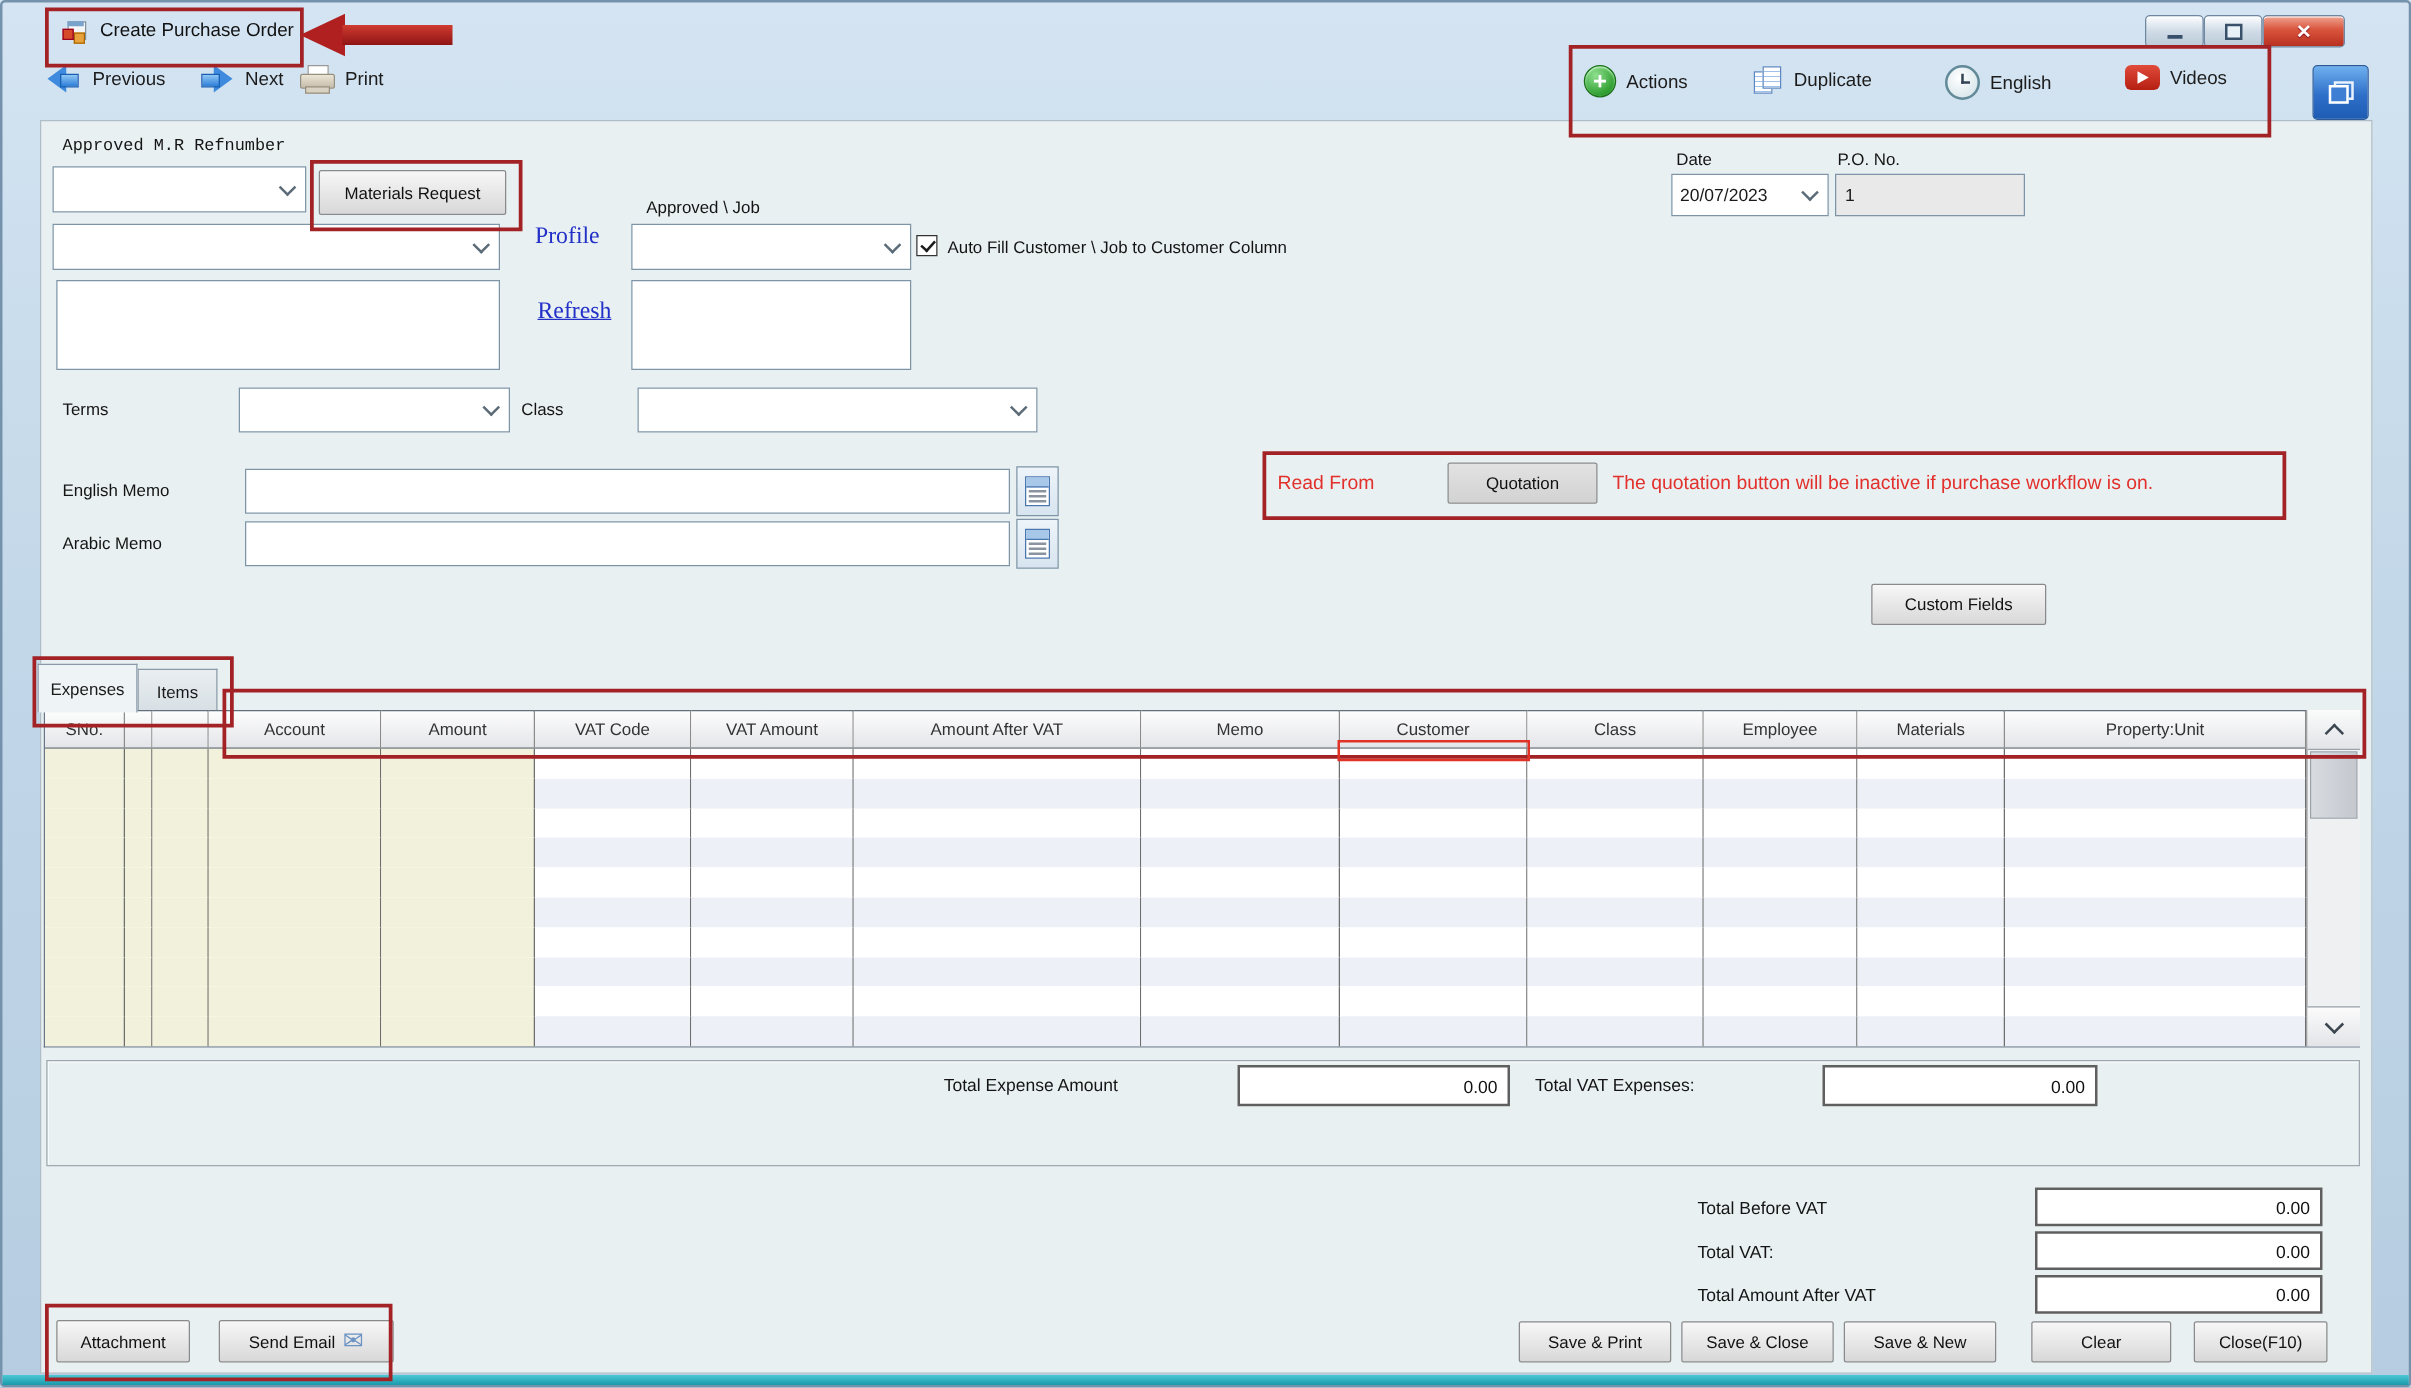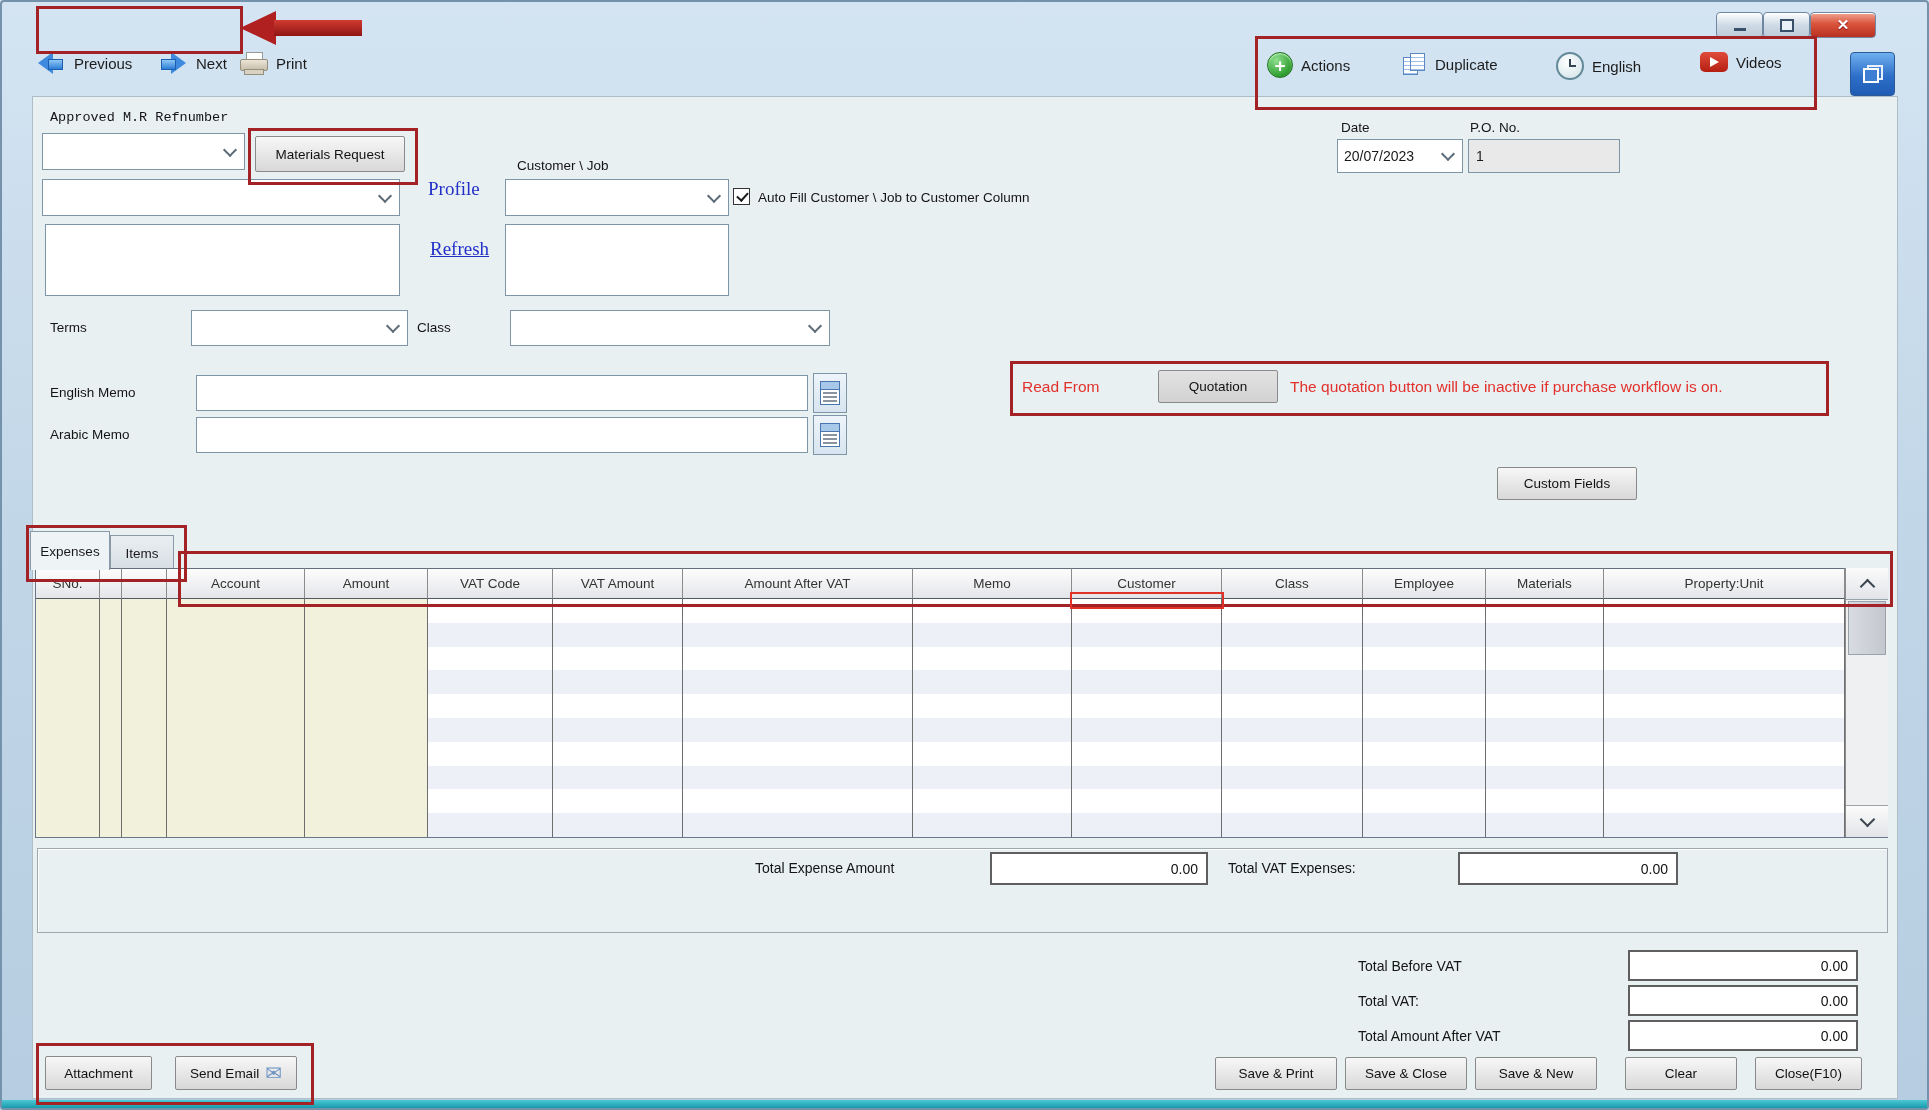--- a/index.html
+++ b/index.html
@@ -99,20 +99,29 @@
   .annot-arrow .shaft{position:absolute;left:34px;top:9px;width:88px;height:16px;background:linear-gradient(180deg,#cf3b30,#8f1414);}
   .env-ico{font-size:20px;color:#6b93c4;line-height:1;}
 </style>
 </head>
 <body>
 
 <div class="screen">
   <div class="win-frame"></div>
   <div class="win-bottom"></div>
 
+  <div class="titlebar">
+    <div class="app-icon">
+        <span class="f"></span>
+        <span class="fb"></span>
+        <span class="o"></span>
+        <span class="r"></span>
+      </div>
+    <div class="title-text">Create Purchase Order</div>
+  </div>
   <div class="winbtn" style="left:1716px;width:45px;">
       <span class="glyph-min"></span>
     </div>
   <div class="winbtn" style="left:1763px;width:45px;">
       <span class="glyph-max"></span>
     </div>
   <div class="winbtn close" style="left:1810px;width:64px;">
       <span class="glyph-x">✕</span>
     </div>
 
@@ -176,21 +185,21 @@
       <span class="chev"></span>
     </div>
   <div class="btn" style="left:255px;top:136px;width:150px;height:36px;">Materials Request</div>
   <div class="combo" style="left:42px;top:179px;width:358px;height:37px;">
       <span class="chev"></span>
     </div>
   <div class="textarea" style="left:45px;top:224px;width:355px;height:72px;"></div>
   <div class="link" style="left:428px;top:178px;">Profile</div>
   <div class="link" style="left:430px;top:238px;text-decoration:underline;">Refresh</div>
 
-  <div class="lbl" style="left:517px;top:158px;">Customer \ Job</div>
+  <div class="lbl" style="left:517px;top:158px;">Approved \ Job</div>
   <div class="combo" style="left:505px;top:179px;width:224px;height:37px;">
       <span class="chev"></span>
     </div>
   <div class="textarea" style="left:505px;top:224px;width:224px;height:72px;"></div>
   <div class="checkbox" style="left:733px;top:188px;">
       <span class="mark"></span>
     </div>
   <div class="lbl" style="left:758px;top:190px;">Auto Fill Customer \ Job to Customer Column</div>
 
   <div class="lbl" style="left:1341px;top:120px;">Date</div>
@@ -438,21 +447,21 @@
   <div class="total-input" style="left:1458px;top:852px;width:220px;height:33px;">0.00</div>
 
   <div class="lbl" style="left:1358px;top:958px;font-size:14px;">Total Before VAT</div>
   <div class="total-input" style="left:1628px;top:950px;width:230px;height:31px;">0.00</div>
   <div class="lbl" style="left:1358px;top:993px;font-size:14px;">Total VAT:</div>
   <div class="total-input" style="left:1628px;top:985px;width:230px;height:31px;">0.00</div>
   <div class="lbl" style="left:1358px;top:1028px;font-size:14px;">Total Amount After VAT</div>
   <div class="total-input" style="left:1628px;top:1020px;width:230px;height:31px;">0.00</div>
 
   <div class="btn" style="left:45px;top:1056px;width:107px;height:34px;">Attachment</div>
-  <div class="btn" style="left:175px;top:1056px;width:122px;height:34px;gap:6px;">
+  <div class="btn" style="left:175px;top:1056px;width:140px;height:34px;gap:6px;">
     <span>Send Email</span>
     <span class="env-ico">✉</span>
   </div>
   <div class="btn" style="left:1215px;top:1057px;width:122px;height:33px;">Save &amp; Print</div>
   <div class="btn" style="left:1345px;top:1057px;width:122px;height:33px;">Save &amp; Close</div>
   <div class="btn" style="left:1475px;top:1057px;width:122px;height:33px;">Save &amp; New</div>
   <div class="btn" style="left:1625px;top:1057px;width:112px;height:33px;">Clear</div>
   <div class="btn" style="left:1755px;top:1057px;width:107px;height:33px;">Close(F10)</div>
 
   <div class="redbox" style="left:36px;top:6px;width:201px;height:42px;"></div>

